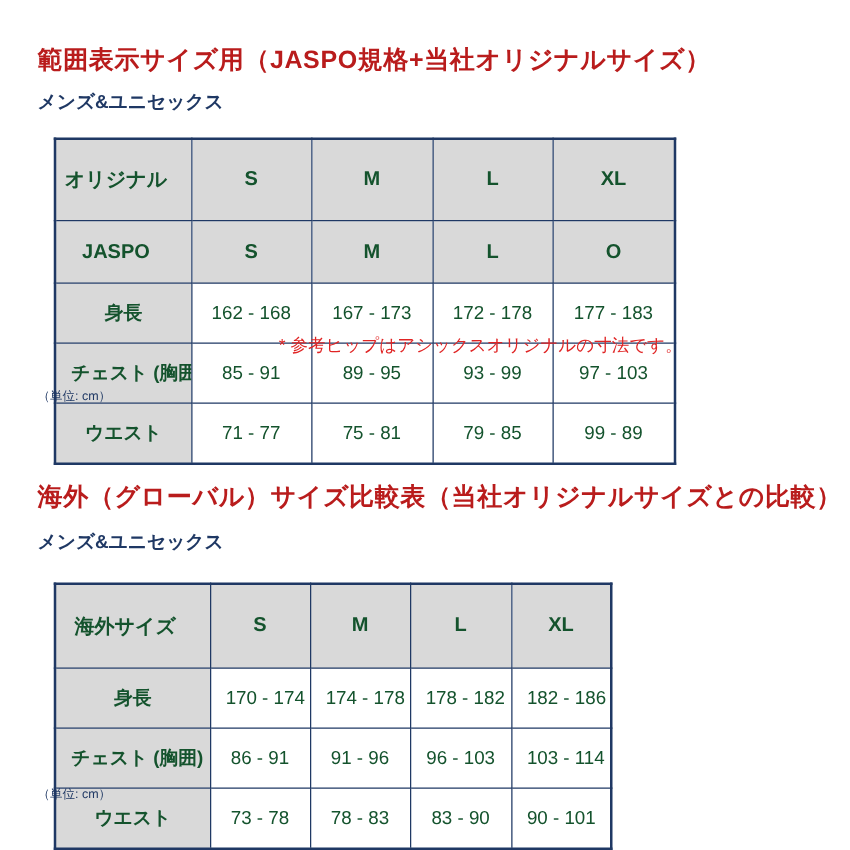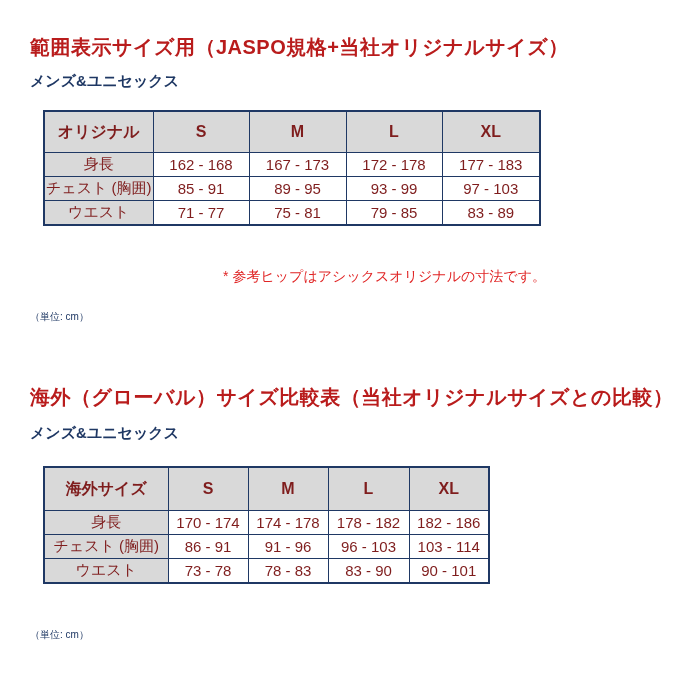--- a/index.html
+++ b/index.html
@@ -26,31 +26,31 @@
     font-weight: bold;
     white-space: nowrap;
   }
   table.size-table {
     border-collapse: collapse;
     table-layout: fixed;
     border: 2px solid #1f3864;
   }
   table.size-table td {
     border: 1px solid #1f3864;
-    color: #7f1d1d;
+    color: #14532d;
     font-size: 15px;
     text-align: center;
     vertical-align: middle;
-    padding: 0;
+    padding: 12px;
     overflow: hidden;
     white-space: nowrap;
   }
   td.lbl {
     background: #d9d9d9;
-    font-weight: normal;
+    font-weight: bold;
     text-align: left;
     padding-left: 6px;
   }
   tr.hdr td {
     background: #d9d9d9;
     font-weight: bold;
     font-size: 16px;
   }
   tr.hdr td.lbl { text-align: center; padding-left: 0; }
   .red-text { color: #e02424; }
@@ -94,40 +94,47 @@
       <col style="width:98px">
   </colgroup>
   <tbody>
     <tr class="hdr row-h1">
       <td class="lbl">オリジナル</td>
       <td>S</td>
       <td>M</td>
       <td>L</td>
       <td>XL</td>
     </tr>
+    <tr class="hdr row-h2">
+      <td class="lbl">JASPO</td>
+      <td>S</td>
+      <td>M</td>
+      <td>L</td>
+      <td>O</td>
+    </tr>
     <tr class="row-d">
       <td class="lbl">身長</td>
       <td>162 - 168</td>
       <td>167 - 173</td>
       <td>172 - 178</td>
       <td>177 - 183</td>
     </tr>
     <tr class="row-d">
       <td class="lbl">チェスト (胸囲)</td>
       <td>85 - 91</td>
       <td>89 - 95</td>
       <td>93 - 99</td>
       <td>97 - 103</td>
     </tr>
     <tr class="row-d">
       <td class="lbl">ウエスト</td>
       <td>71 - 77</td>
       <td>75 - 81</td>
       <td>79 - 85</td>
-      <td>83 - 89</td>
+      <td>99 - 89</td>
     </tr>
   </tbody>
 </table>
 
 <div class="abs note" style="left:43px; top:268px; width:503px;">* 参考ヒップはアシックスオリジナルの寸法です。</div>
 
 <div class="abs unit" style="top:310px;">（単位: cm）</div>
 
 <div class="abs sec-title" style="top:384px;">海外（グローバル）サイズ比較表（当社オリジナルサイズとの比較）</div>
 

